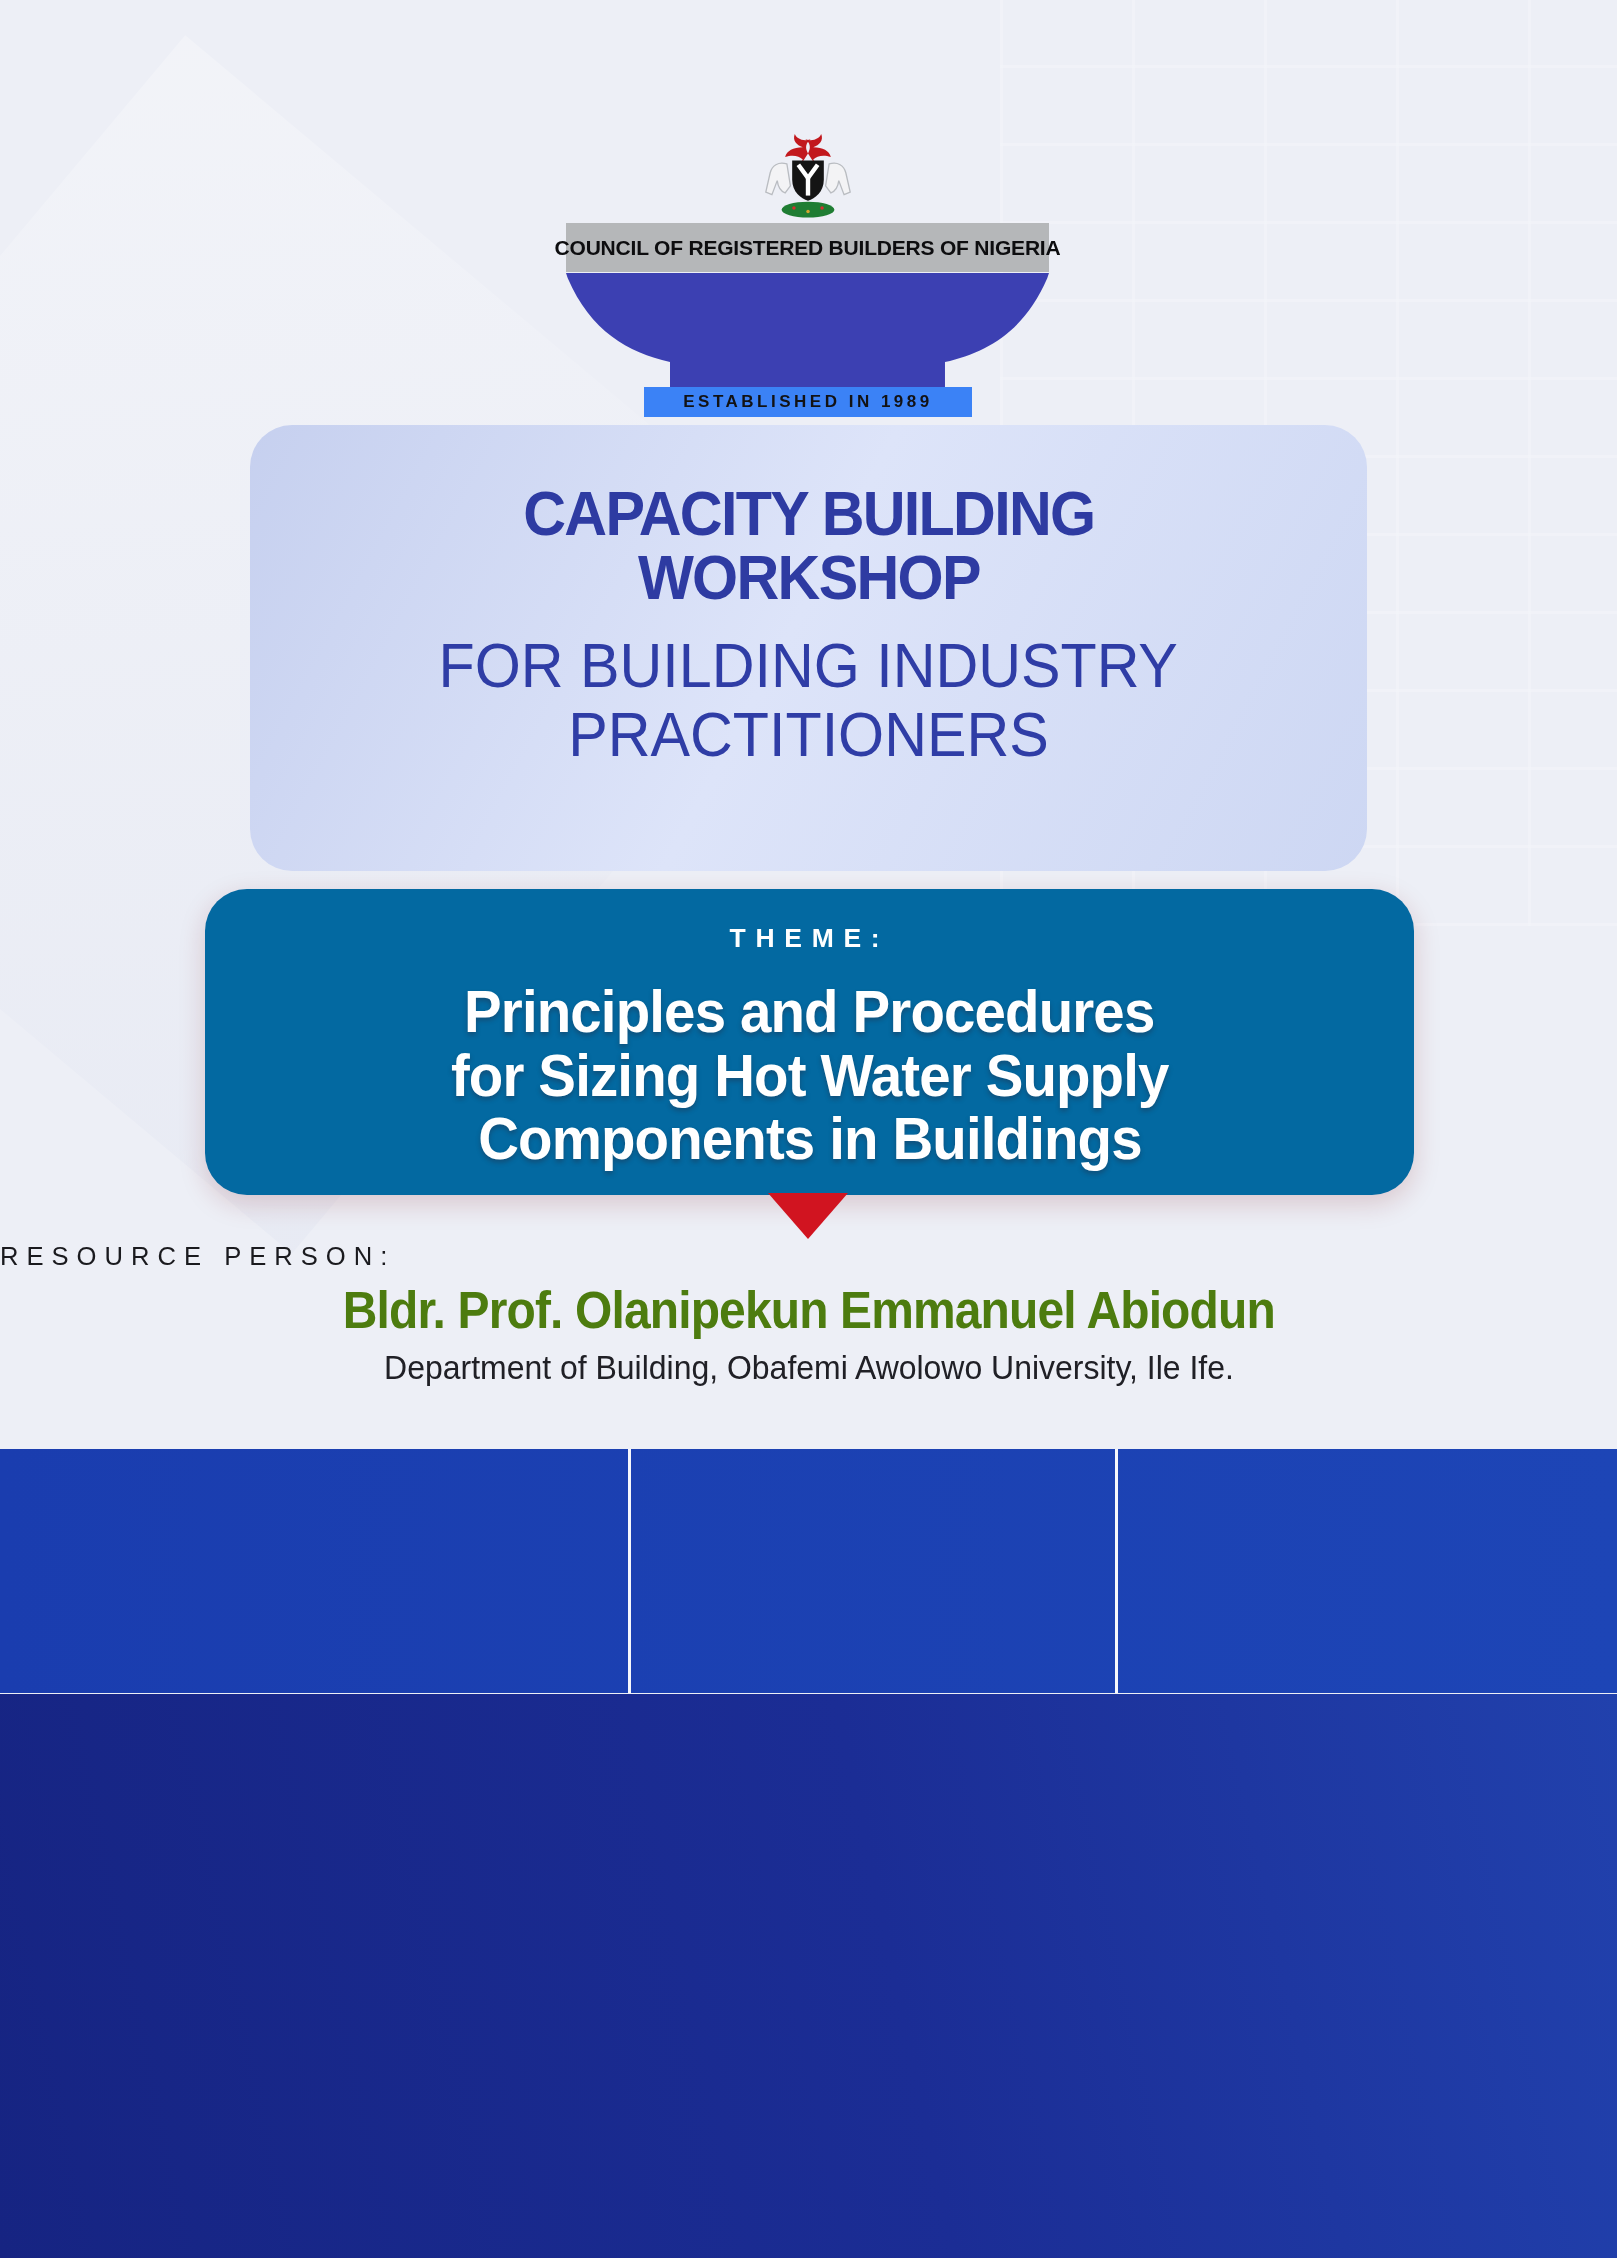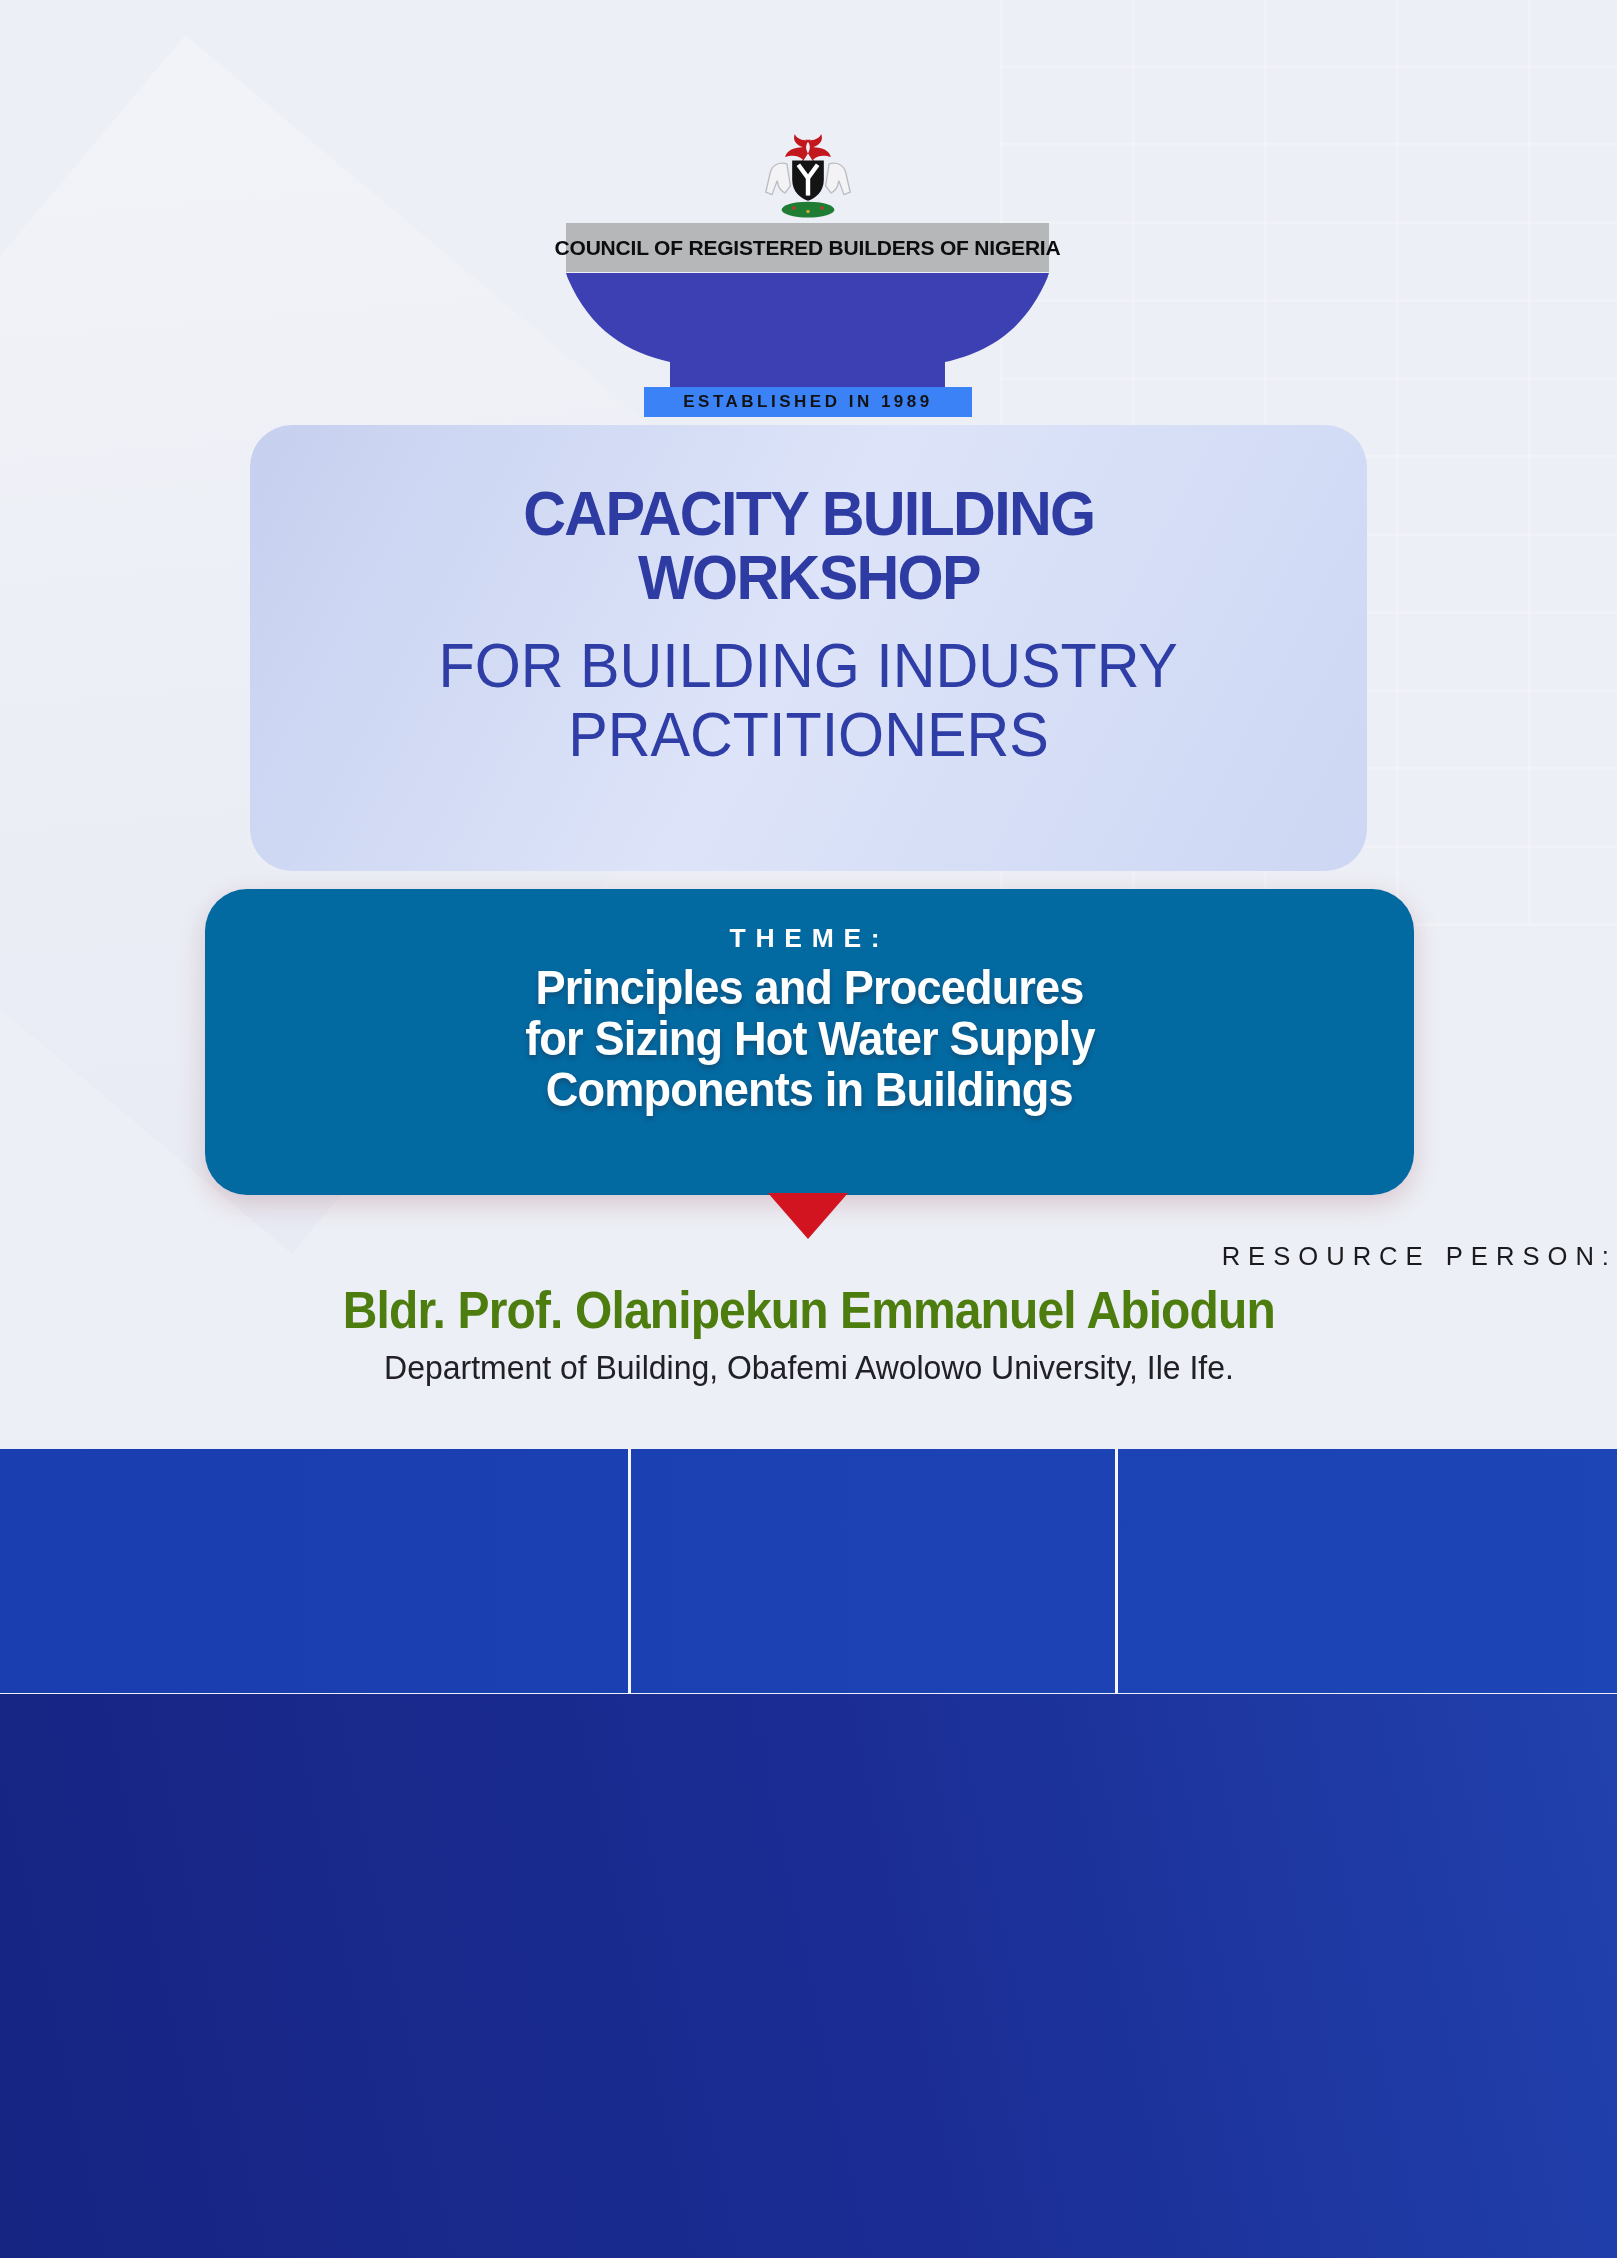--- a/index.html
+++ b/index.html
@@ -36,27 +36,27 @@
     border-radius:42px;background:linear-gradient(118deg,#c6d0ef 0%,#dde4f9 48%,#cdd7f3 100%);
     text-align:center;padding-top:56px;box-sizing:border-box;}
   .title-main{color:#2e3ba2;font-weight:800;font-size:63px;line-height:1.02;letter-spacing:-1.8px;}
   .title-sub{color:#2f3da6;font-weight:400;font-size:63px;line-height:1.1;margin-top:21px;letter-spacing:0;}
 
   
   .theme-box{position:absolute;left:205px;top:889px;width:1209px;height:306px;
     border-radius:42px;background:#0369a1;text-align:center;box-sizing:border-box;padding-top:34px;
     box-shadow:0 8.8px 26.5px rgba(130,20,28,.18);}
   .theme-label{color:#fff;font-weight:700;font-size:26.5px;letter-spacing:9.7px;}
-  .theme-lines{margin-top:9px;color:#fff;font-weight:800;font-size:48px;line-height:1.06;letter-spacing:-0.9px;
+  .theme-lines{margin-top:26px;color:#fff;font-weight:800;font-size:60px;line-height:1.06;letter-spacing:-0.9px;
     text-shadow:0 2.6px 5.3px rgba(60,0,0,.25);}
   .theme-tail{position:absolute;left:768px;top:1193px;width:0;height:0;
     border-left:40px solid transparent;border-right:40px solid transparent;border-top:46px solid #d11420;}
 
   
-  .res-label{position:absolute;left:0;top:1242px;width:100%;text-align:right;
+  .res-label{position:absolute;left:0;top:1242px;width:100%;text-align:left;
     color:#1a1a1e;font-weight:500;font-size:25.6px;letter-spacing:8px;}
   .res-name{position:absolute;left:0;top:1281px;width:100%;text-align:center;
     color:#4d7c0f;font-weight:800;font-size:51px;letter-spacing:-0.9px;}
   .res-affil{position:absolute;left:0;top:1348px;width:100%;text-align:center;
     color:#202026;font-weight:400;font-size:34px;}
 
   
   .band{position:absolute;left:0;top:1449px;width:1617px;height:244px;
     background:linear-gradient(90deg,#1a3daf 0%,#1d45b6 100%);}
   .band .divider{position:absolute;top:0;width:2.6px;height:244px;background:rgba(255,255,255,.96);}

